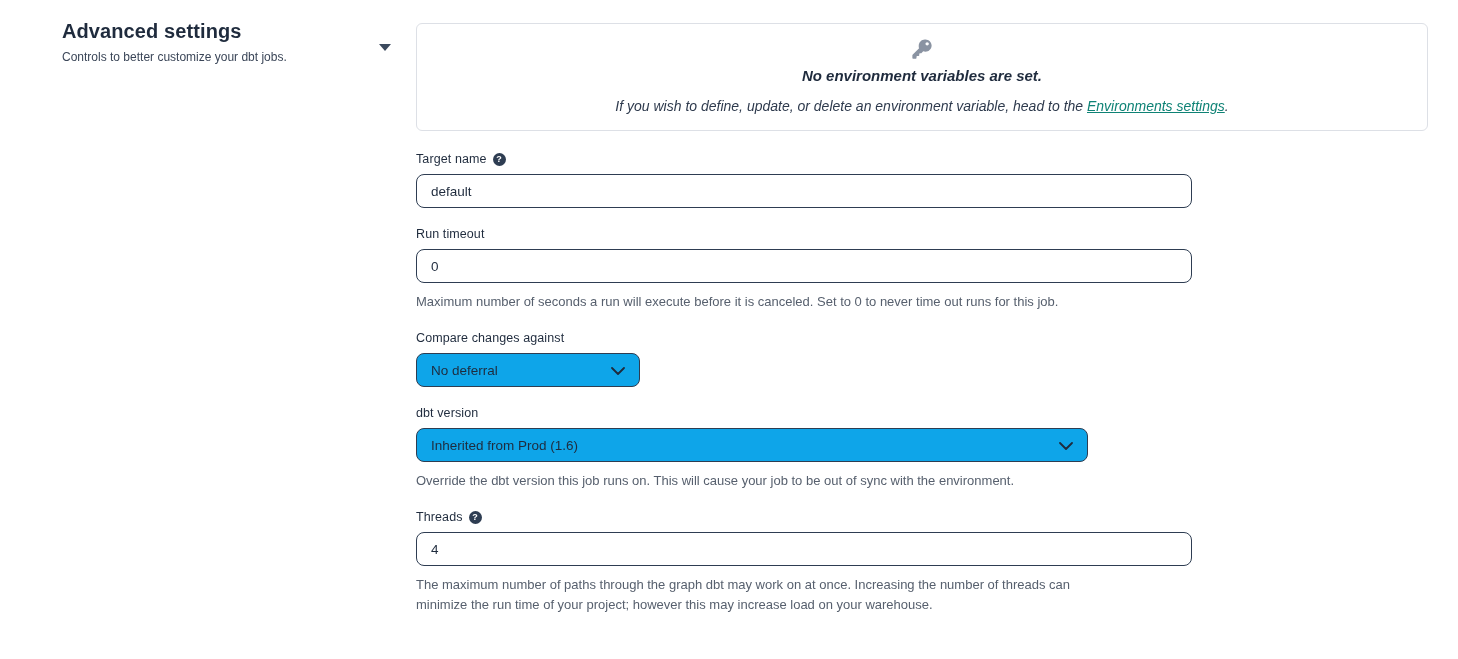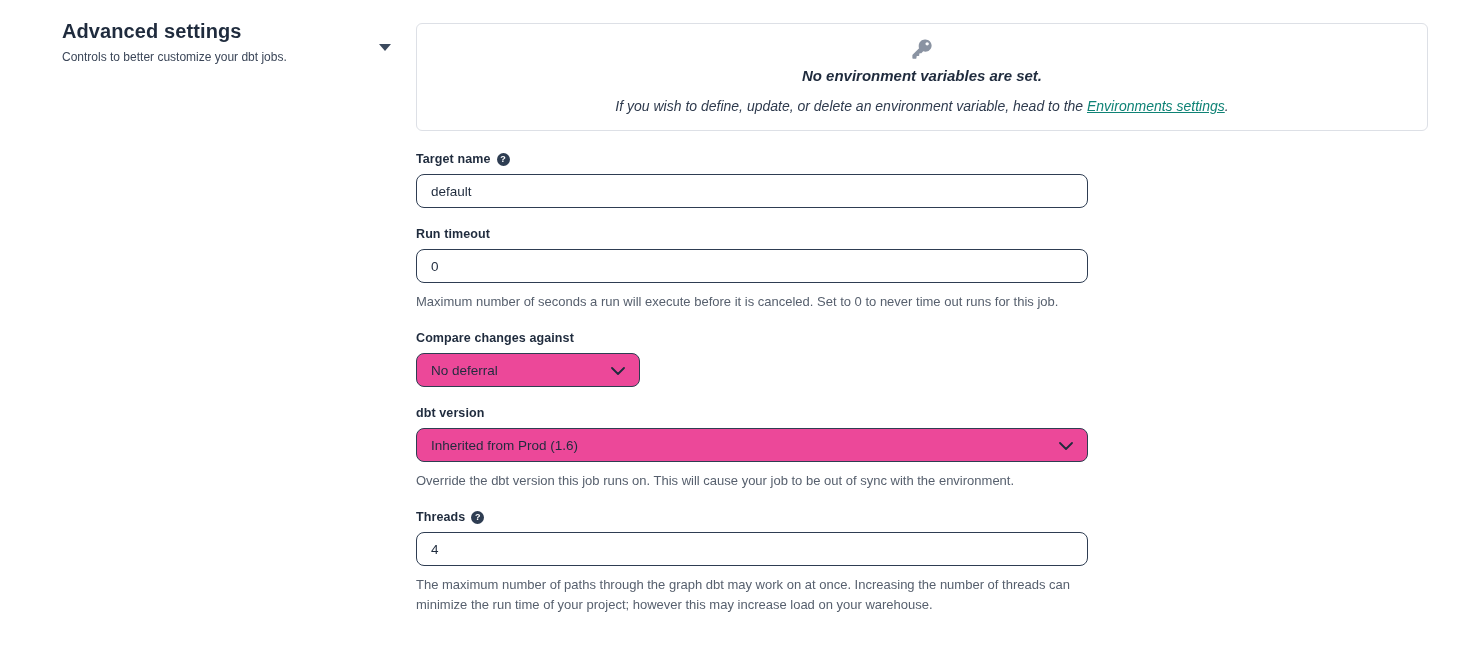--- a/index.html
+++ b/index.html
@@ -35,40 +35,40 @@
   }
   .env-card .key-wrap { height: 24px; display: flex; align-items: center; justify-content: center; }
   .env-title { margin-top: 6px; font-size: 15px; font-weight: 700; color: #1f2b3d; }
   .env-desc { margin-top: 14px; font-size: 14px; color: #2e3a4d; }
   .env-link { color: #0e8275; text-decoration: underline; cursor: pointer; }
 
   
   .form { margin-top: 21px; width: 672px; }
   .field { margin-bottom: 19px; }
   .label-row { display: flex; align-items: center; gap: 6px; margin-bottom: 8px; }
-  .field-label { font-size: 12.5px; font-weight: 700; color: #1f2b3d; letter-spacing: 0.1px; }
+  .field-label { font-size: 12.5px; font-weight: 400; color: #1f2b3d; letter-spacing: 0.1px; }
   .help-icon {
     width: 13px; height: 13px; border-radius: 50%;
     background: #2e3d52; color: #ffffff;
     font-size: 9px; font-weight: 700; line-height: 13px;
     display: inline-flex; align-items: center; justify-content: center;
     cursor: pointer;
   }
   .text-input {
-    width: 672px; height: 34px;
+    width: 776px; height: 34px;
     border: 1px solid #2e3d52; border-radius: 8px;
     padding: 0 14px; font-size: 13.5px; color: #1f2b3d;
     font-family: "Liberation Sans", sans-serif;
     background: #ffffff; outline: none;
   }
   .select-box {
     height: 34px;
     border: 1px solid #2e3d52; border-radius: 8px;
     padding: 0 14px; font-size: 13.5px; color: #1f2b3d;
-    background: #ec4899;
+    background: #0ea5e9;
     display: flex; align-items: center; justify-content: space-between;
     cursor: pointer;
   }
   .select-box.narrow { width: 224px; }
   .select-box.wide { width: 672px; }
   .helper {
     margin-top: 9px; font-size: 13px; color: #57606e;
     line-height: 20px; max-width: 680px;
   }
 </style>

